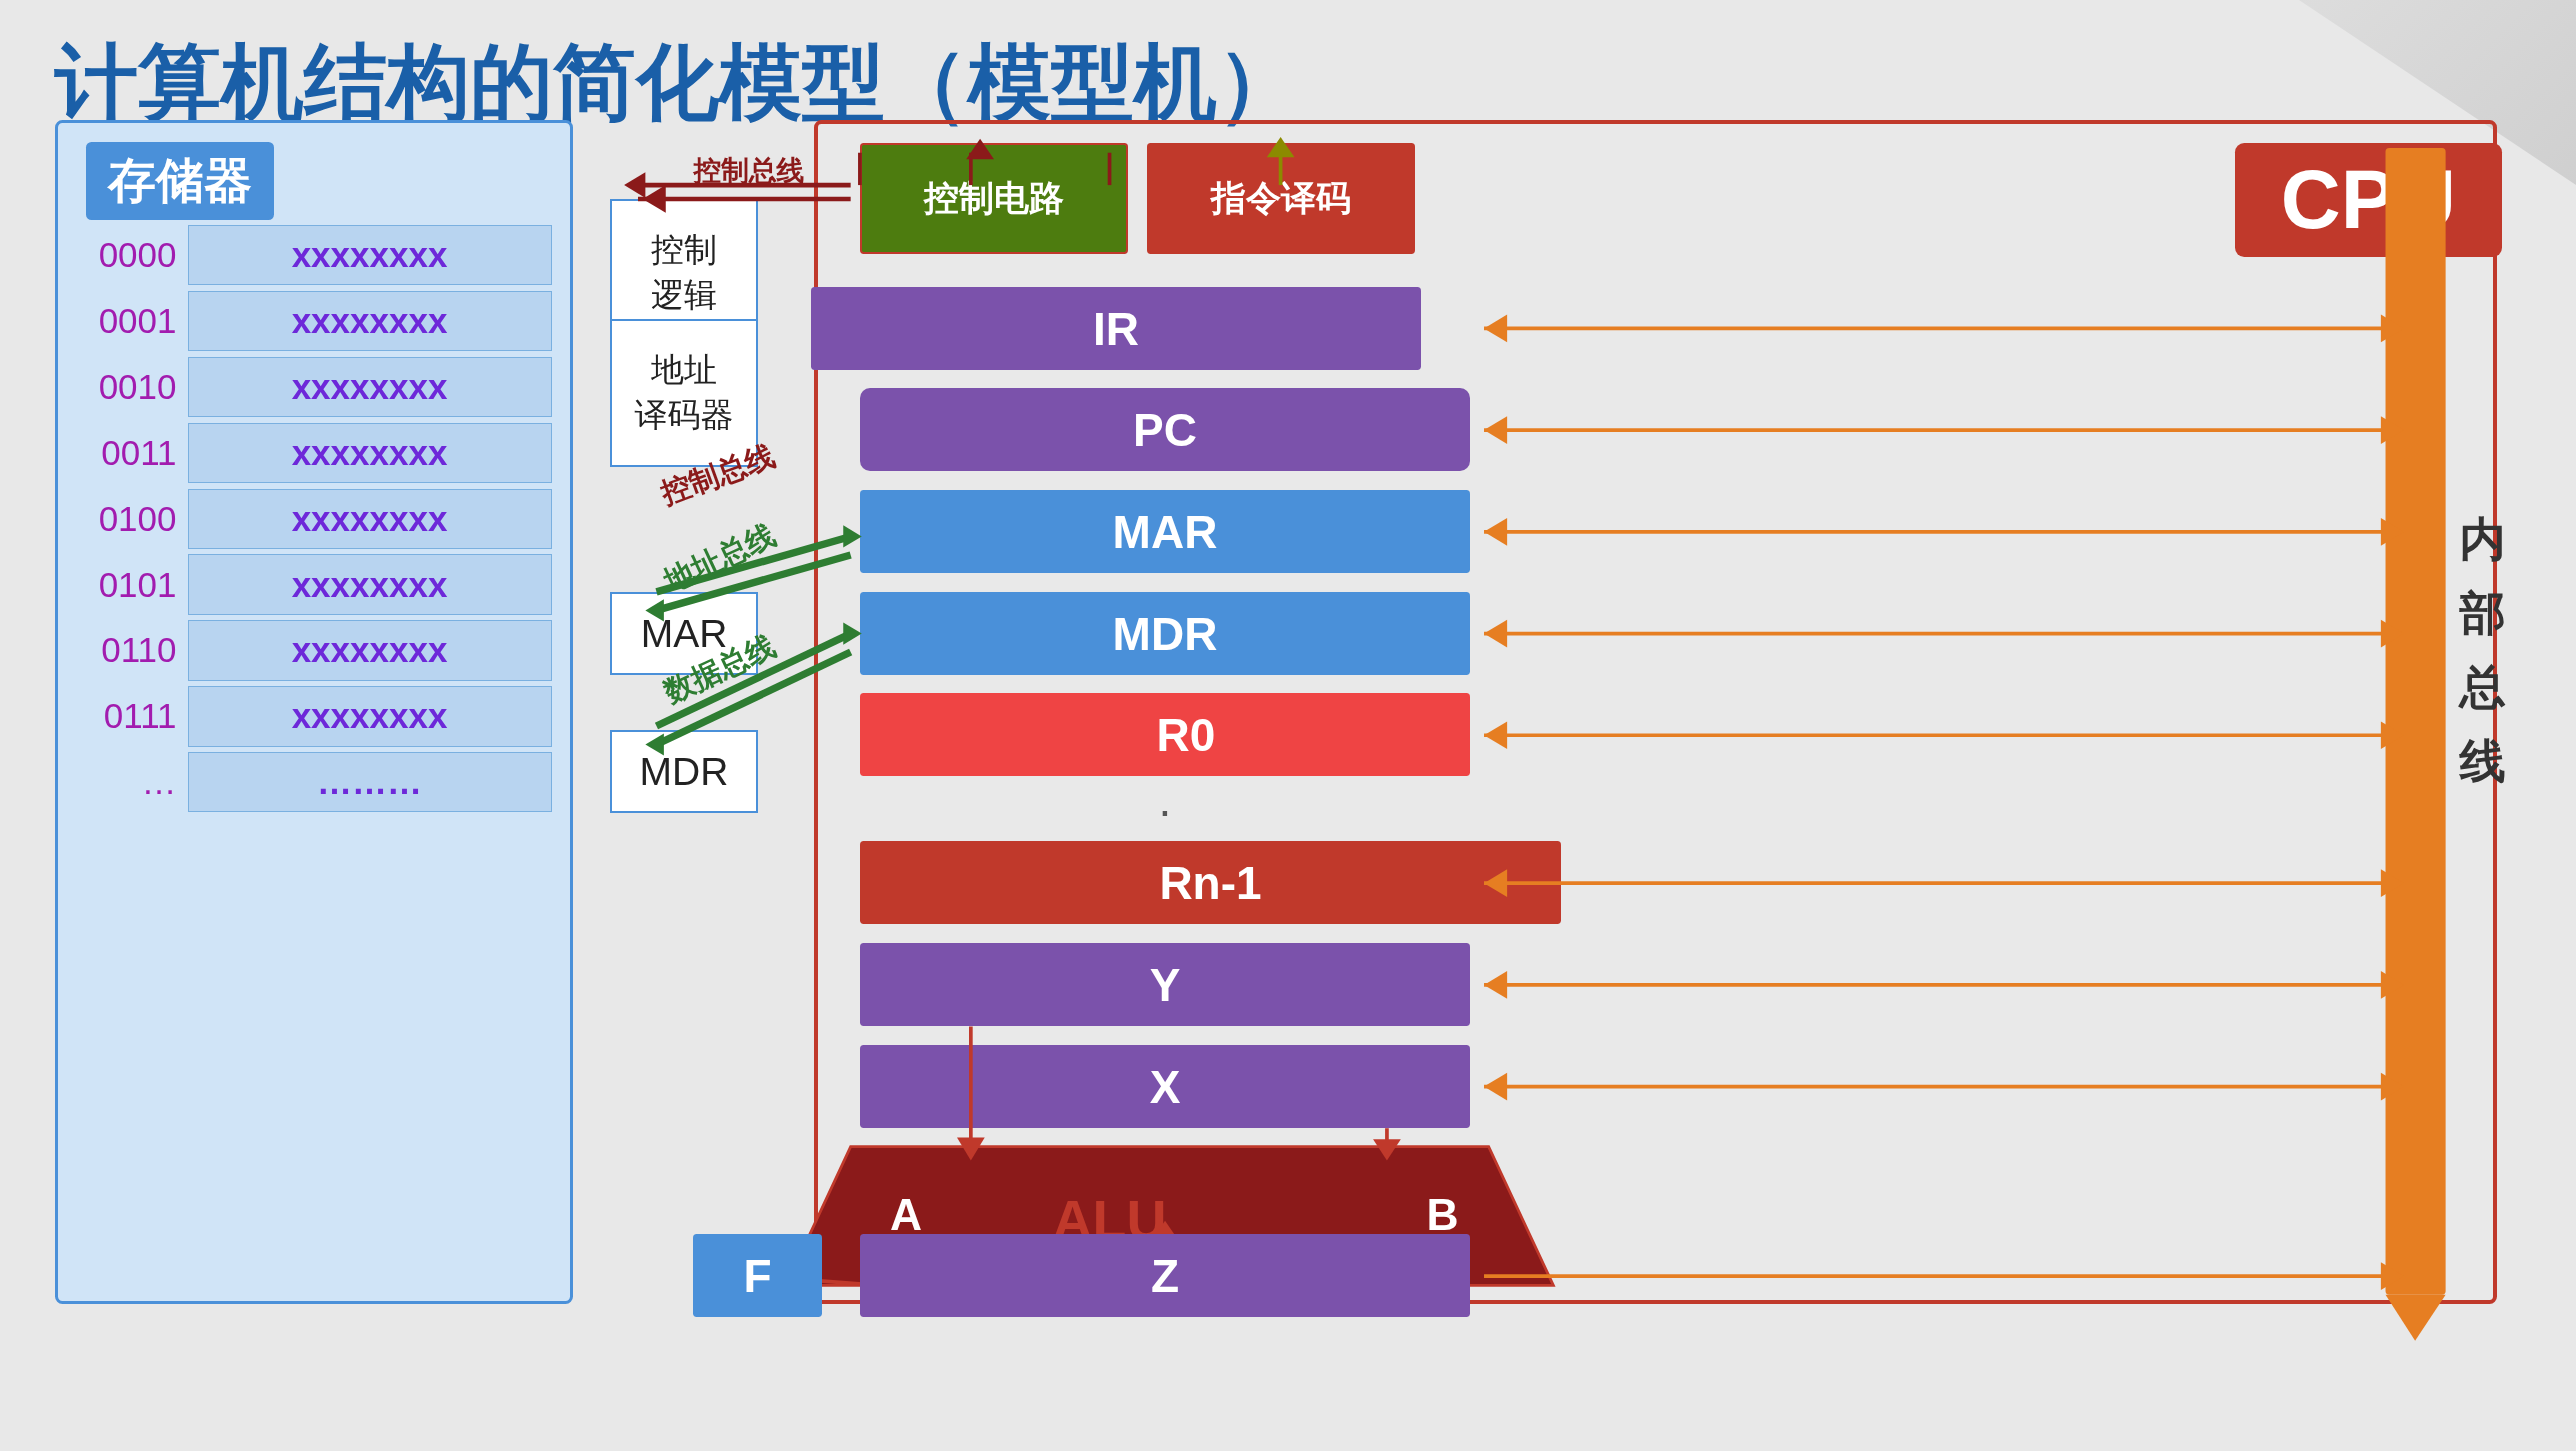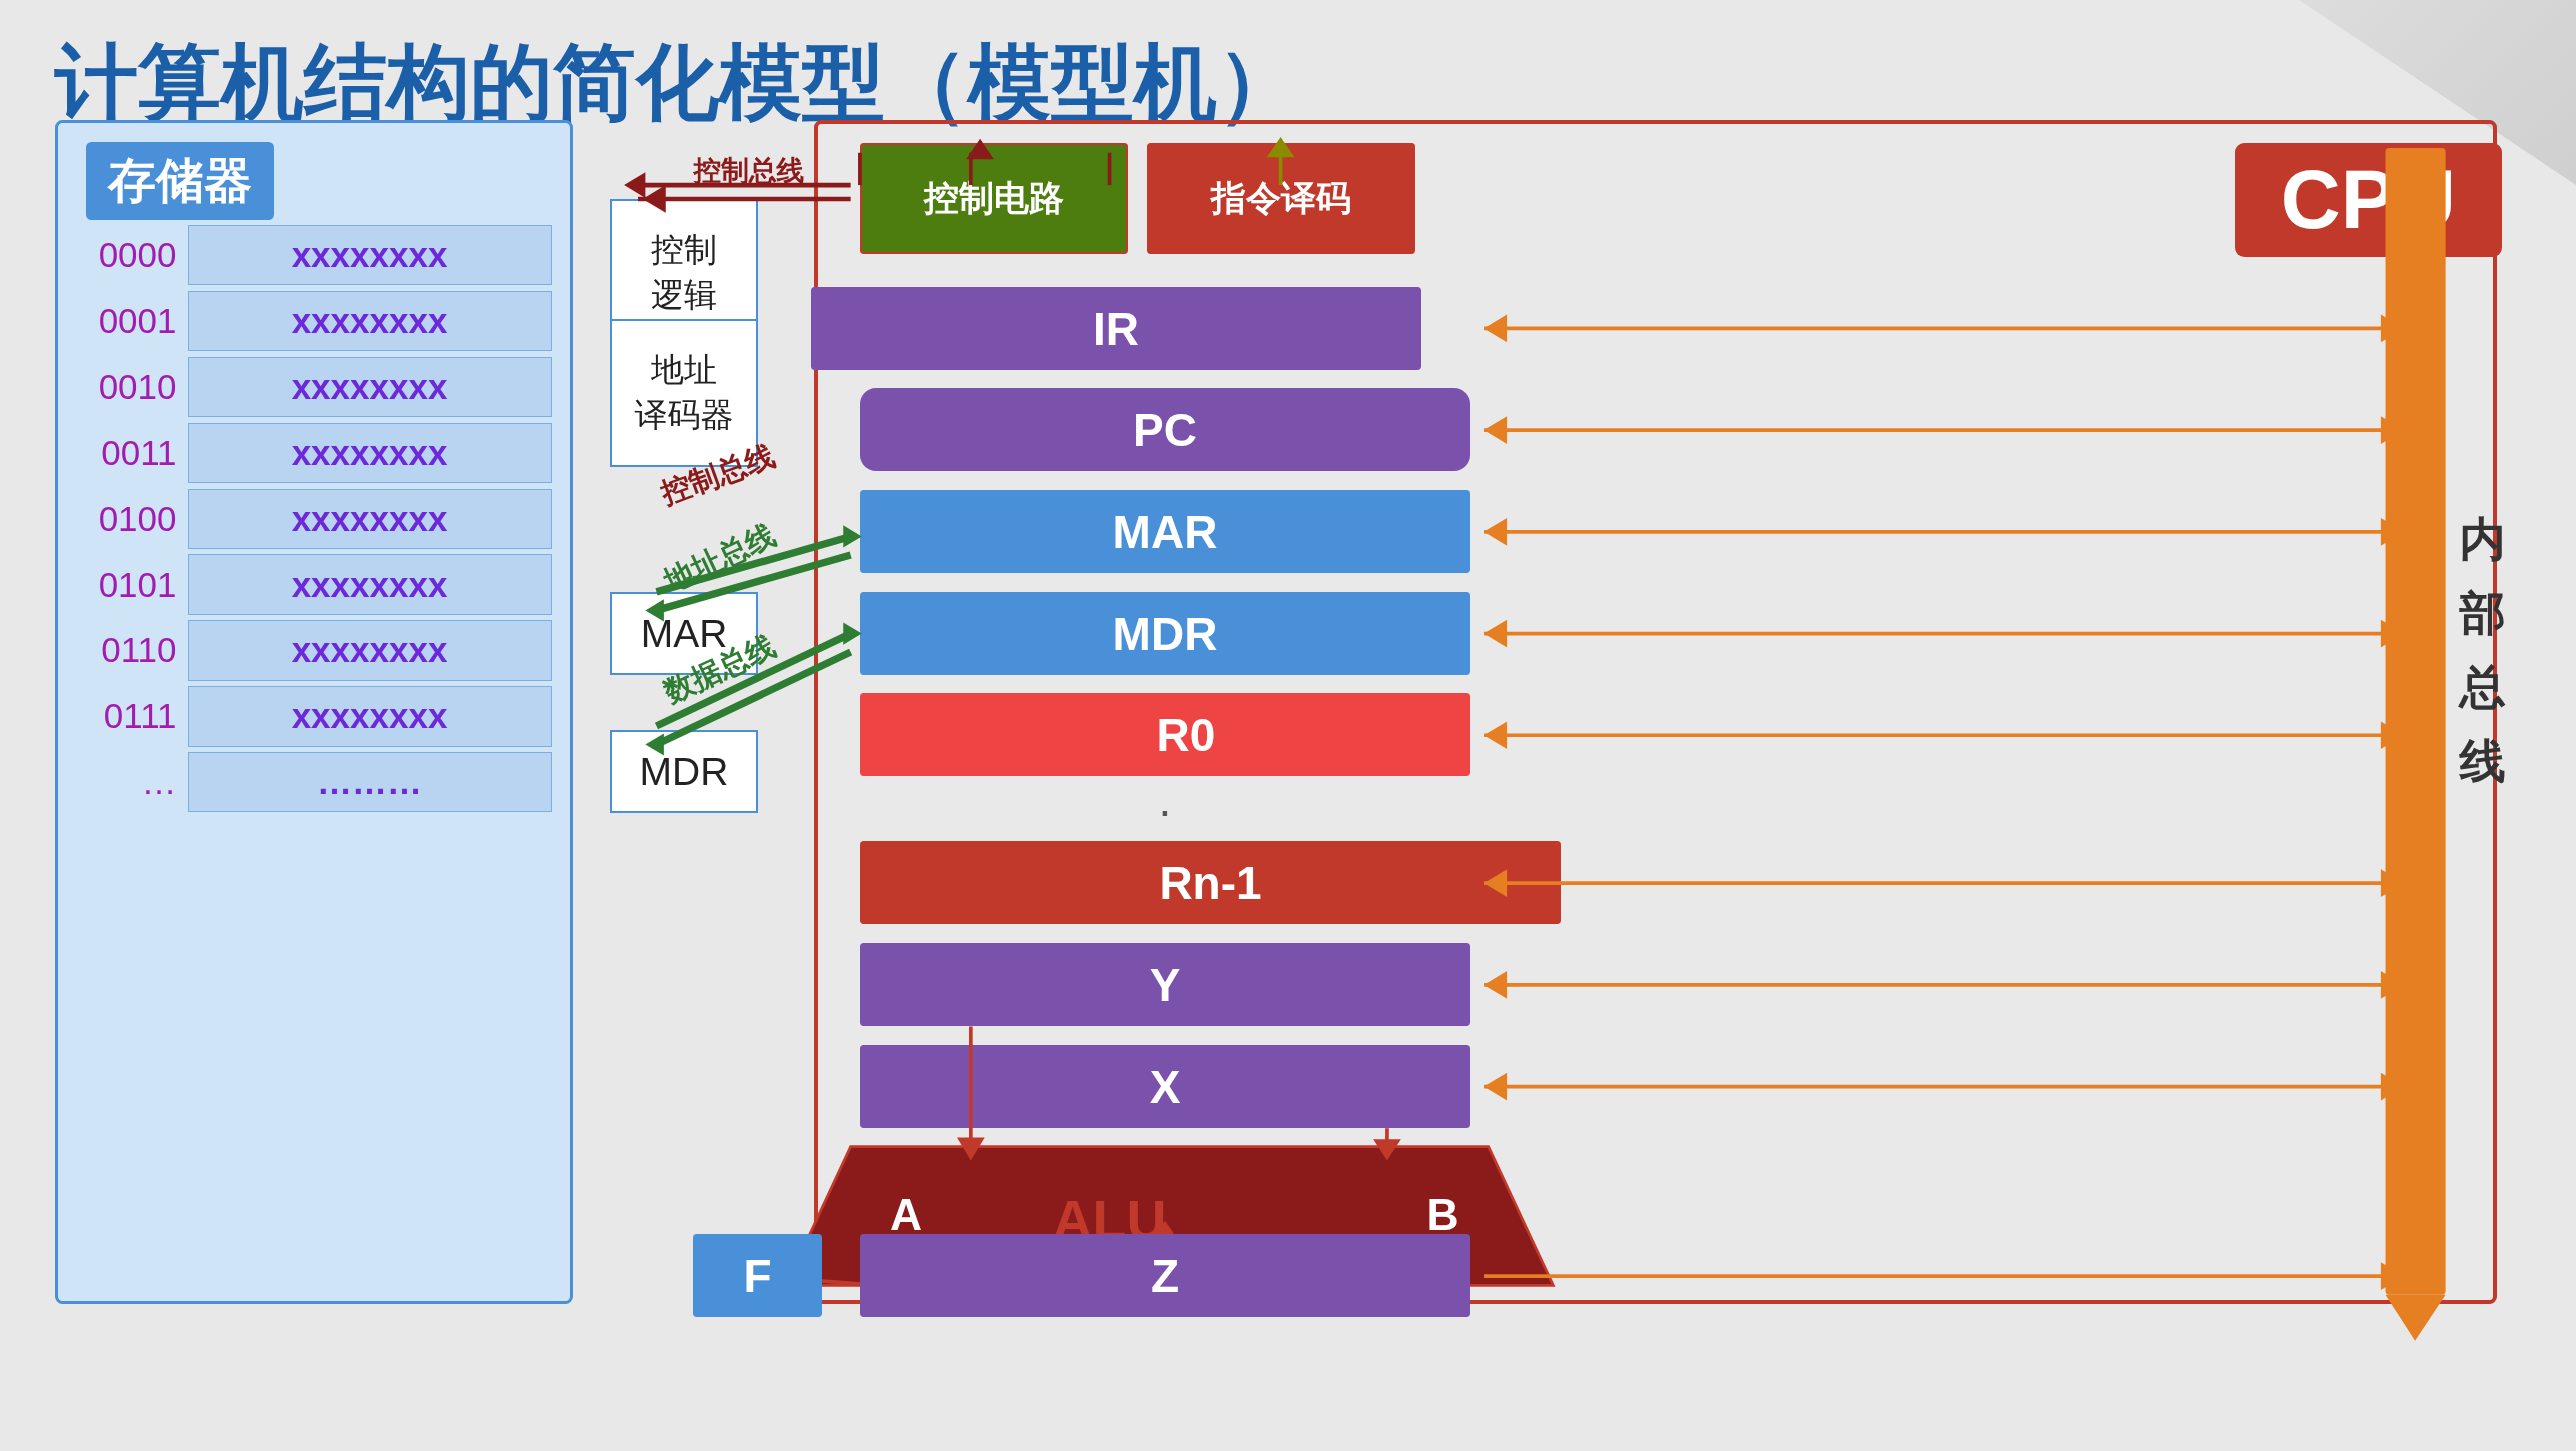--- a/index.html
+++ b/index.html
@@ -230,21 +230,21 @@
       font-weight: bold;
     }
 
     .reg-pc {
       position: absolute;
       top: 388px;
       left: 860px;
       width: 610px;
       height: 83px;
       background: #7b52ab;
-      border-radius: 16px;
+      border-radius: 10px;
       display: flex;
       align-items: center;
       justify-content: center;
       color: white;
       font-size: 46px;
       font-weight: bold;
     }
 
     .reg-mar {
       position: absolute;

